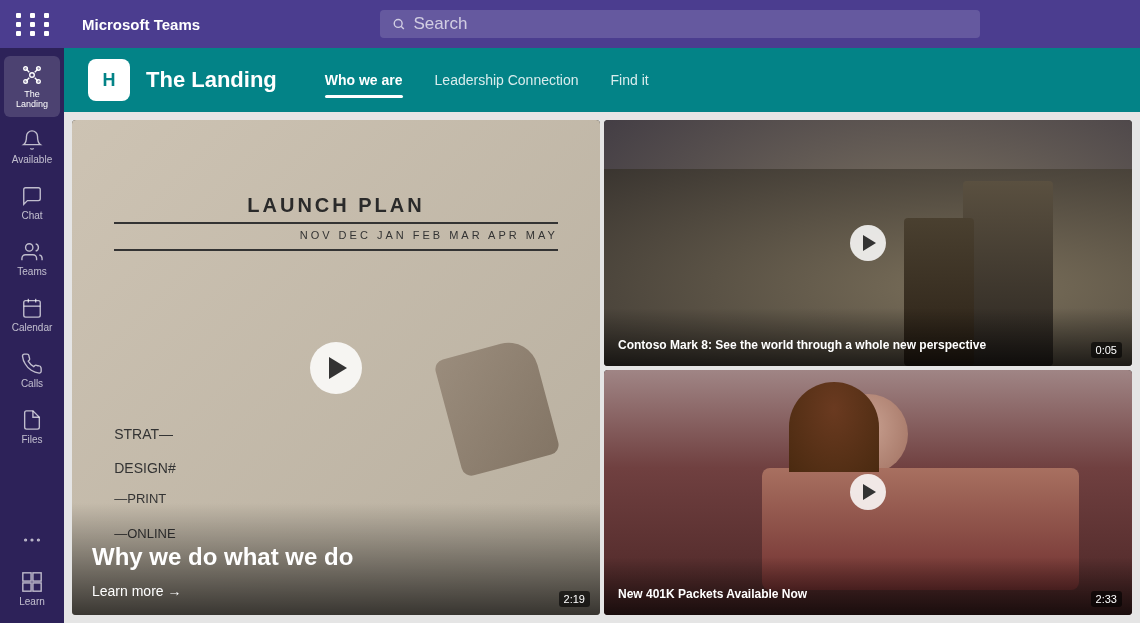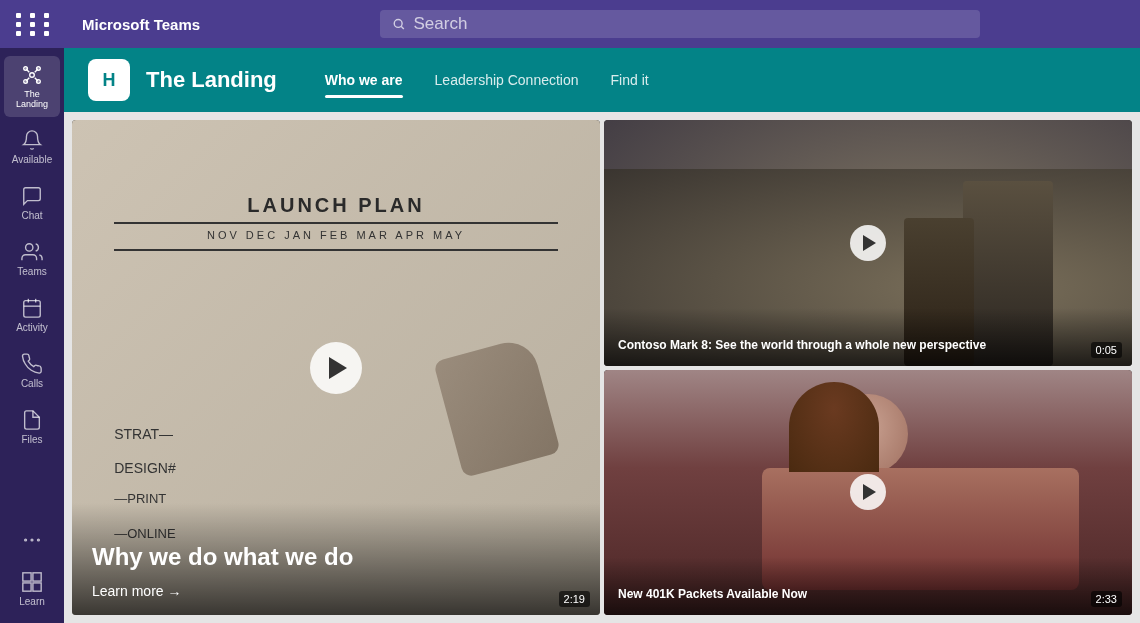--- a/index.html
+++ b/index.html
@@ -353,21 +353,21 @@
       <span class="sidebar-item-label">Teams</span>
     </div>
 
     <div class="sidebar-item">
       <svg viewBox="0 0 24 24" fill="none" stroke="currentColor" stroke-width="1.5">
         <rect x="3" y="4" width="18" height="18" rx="2" ry="2"></rect>
         <line x1="16" y1="2" x2="16" y2="6"></line>
           <line x1="8" y1="2" x2="8" y2="6"></line>
           <line x1="3" y1="10" x2="21" y2="10"></line>
       </svg>
-      <span class="sidebar-item-label">Activity</span>
+      <span class="sidebar-item-label">Calendar</span>
     </div>
 
     <div class="sidebar-item">
       <svg viewBox="0 0 24 24" fill="none" stroke="currentColor" stroke-width="1.5">
         <path d="M22 16.92v3a2 2 0 0 1-2.18 2 19.79 19.79 0 0 1-8.63-3.07A19.5 19.5 0 0 1 4.69 12 19.79 19.79 0 0 1 1.62 3.38 2 2 0 0 1 3.62 1.2h3a2 2 0 0 1 2 1.72 12.84 12.84 0 0 0 .7 2.81 2 2 0 0 1-.45 2.11L7.91 8.8a16 16 0 0 0 6 6l.95-.95a2 2 0 0 1 2.11-.45 12.84 12.84 0 0 0 2.81.7A2 2 0 0 1 21.73 16z"></path>
       </svg>
       <span class="sidebar-item-label">Calls</span>
     </div>
 
     <div class="sidebar-item">
@@ -413,21 +413,21 @@
 
     <div class="video-grid">
 
       <div class="video-main">
 
         <div style="width:100%;height:100%;background:linear-gradient(135deg,#cdc3b3 0%,#b8af9f 100%);position:relative;overflow:hidden;">
 
           <div style="position:absolute;top:15%;left:8%;right:8%;">
             <div style="text-align:center;font-size:20px;font-weight:700;color:#2a2a2a;letter-spacing:3px;text-transform:uppercase;">LAUNCH PLAN</div>
             <div style="border-bottom:2px solid #333;margin:5px 0;"></div>
-            <div style="font-size:11px;color:#333;letter-spacing:3px;text-align:center;">NOV  DEC  JAN  FEB  MAR  APR  MAY</div>
+            <div style="font-size:11px;color:#333;letter-spacing:3px;text-align:right;">NOV  DEC  JAN  FEB  MAR  APR  MAY</div>
             <div style="border-bottom:2px solid #333;margin:8px 0;"></div>
           </div>
           <div style="position:absolute;bottom:35%;left:8%;font-size:14px;color:#333;">STRAT—</div>
           <div style="position:absolute;bottom:28%;left:8%;font-size:14px;color:#333;">DESIGN#</div>
           <div style="position:absolute;bottom:22%;left:8%;font-size:13px;color:#333;">—PRINT</div>
           <div style="position:absolute;bottom:15%;left:8%;font-size:13px;color:#333;">—ONLINE</div>
 
           <div style="position:absolute;right:10%;bottom:30%;width:100px;height:120px;background:linear-gradient(135deg,#8a7a6a 0%,#6a5a4a 100%);border-radius:10px 30px 10px 10px;transform:rotate(-15deg);opacity:0.7;"></div>
         </div>
         <div class="play-btn"></div>

